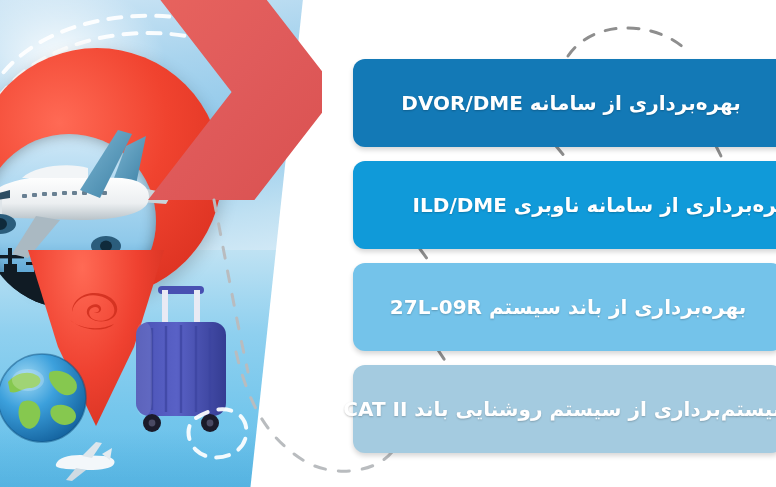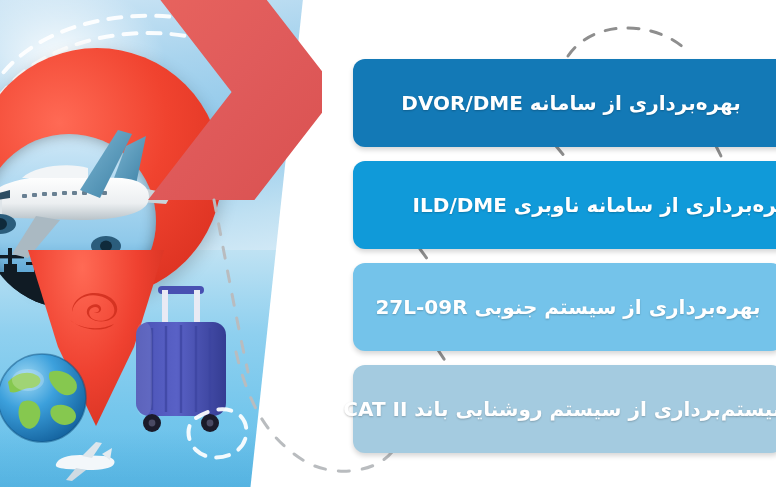--- a/index.html
+++ b/index.html
@@ -308,21 +308,21 @@
 
     <div class="bar bar-1" style="background:#1379b6;">
       <span class="bar-label">بهره‌برداری از سامانه DVOR/DME</span>
     </div>
 
     <div class="bar bar-2" style="background:#109ad9;">
       <span class="bar-label">بهره‌برداری از سامانه ناوبری  ILD/DME</span>
     </div>
 
     <div class="bar bar-3" style="background:#74c3ea;">
-      <span class="bar-label">بهره‌برداری از سیستم جنوبی 27L-09R</span>
+      <span class="bar-label">بهره‌برداری از باند سیستم 27L-09R</span>
     </div>
 
     <div class="bar bar-4" style="background:#a4cbe0;">
       <span class="bar-label">سیستم‌برداری از سیستم روشنایی باند CAT II</span>
     </div>
 
   </div>
 </div>
 
 </body></html>

